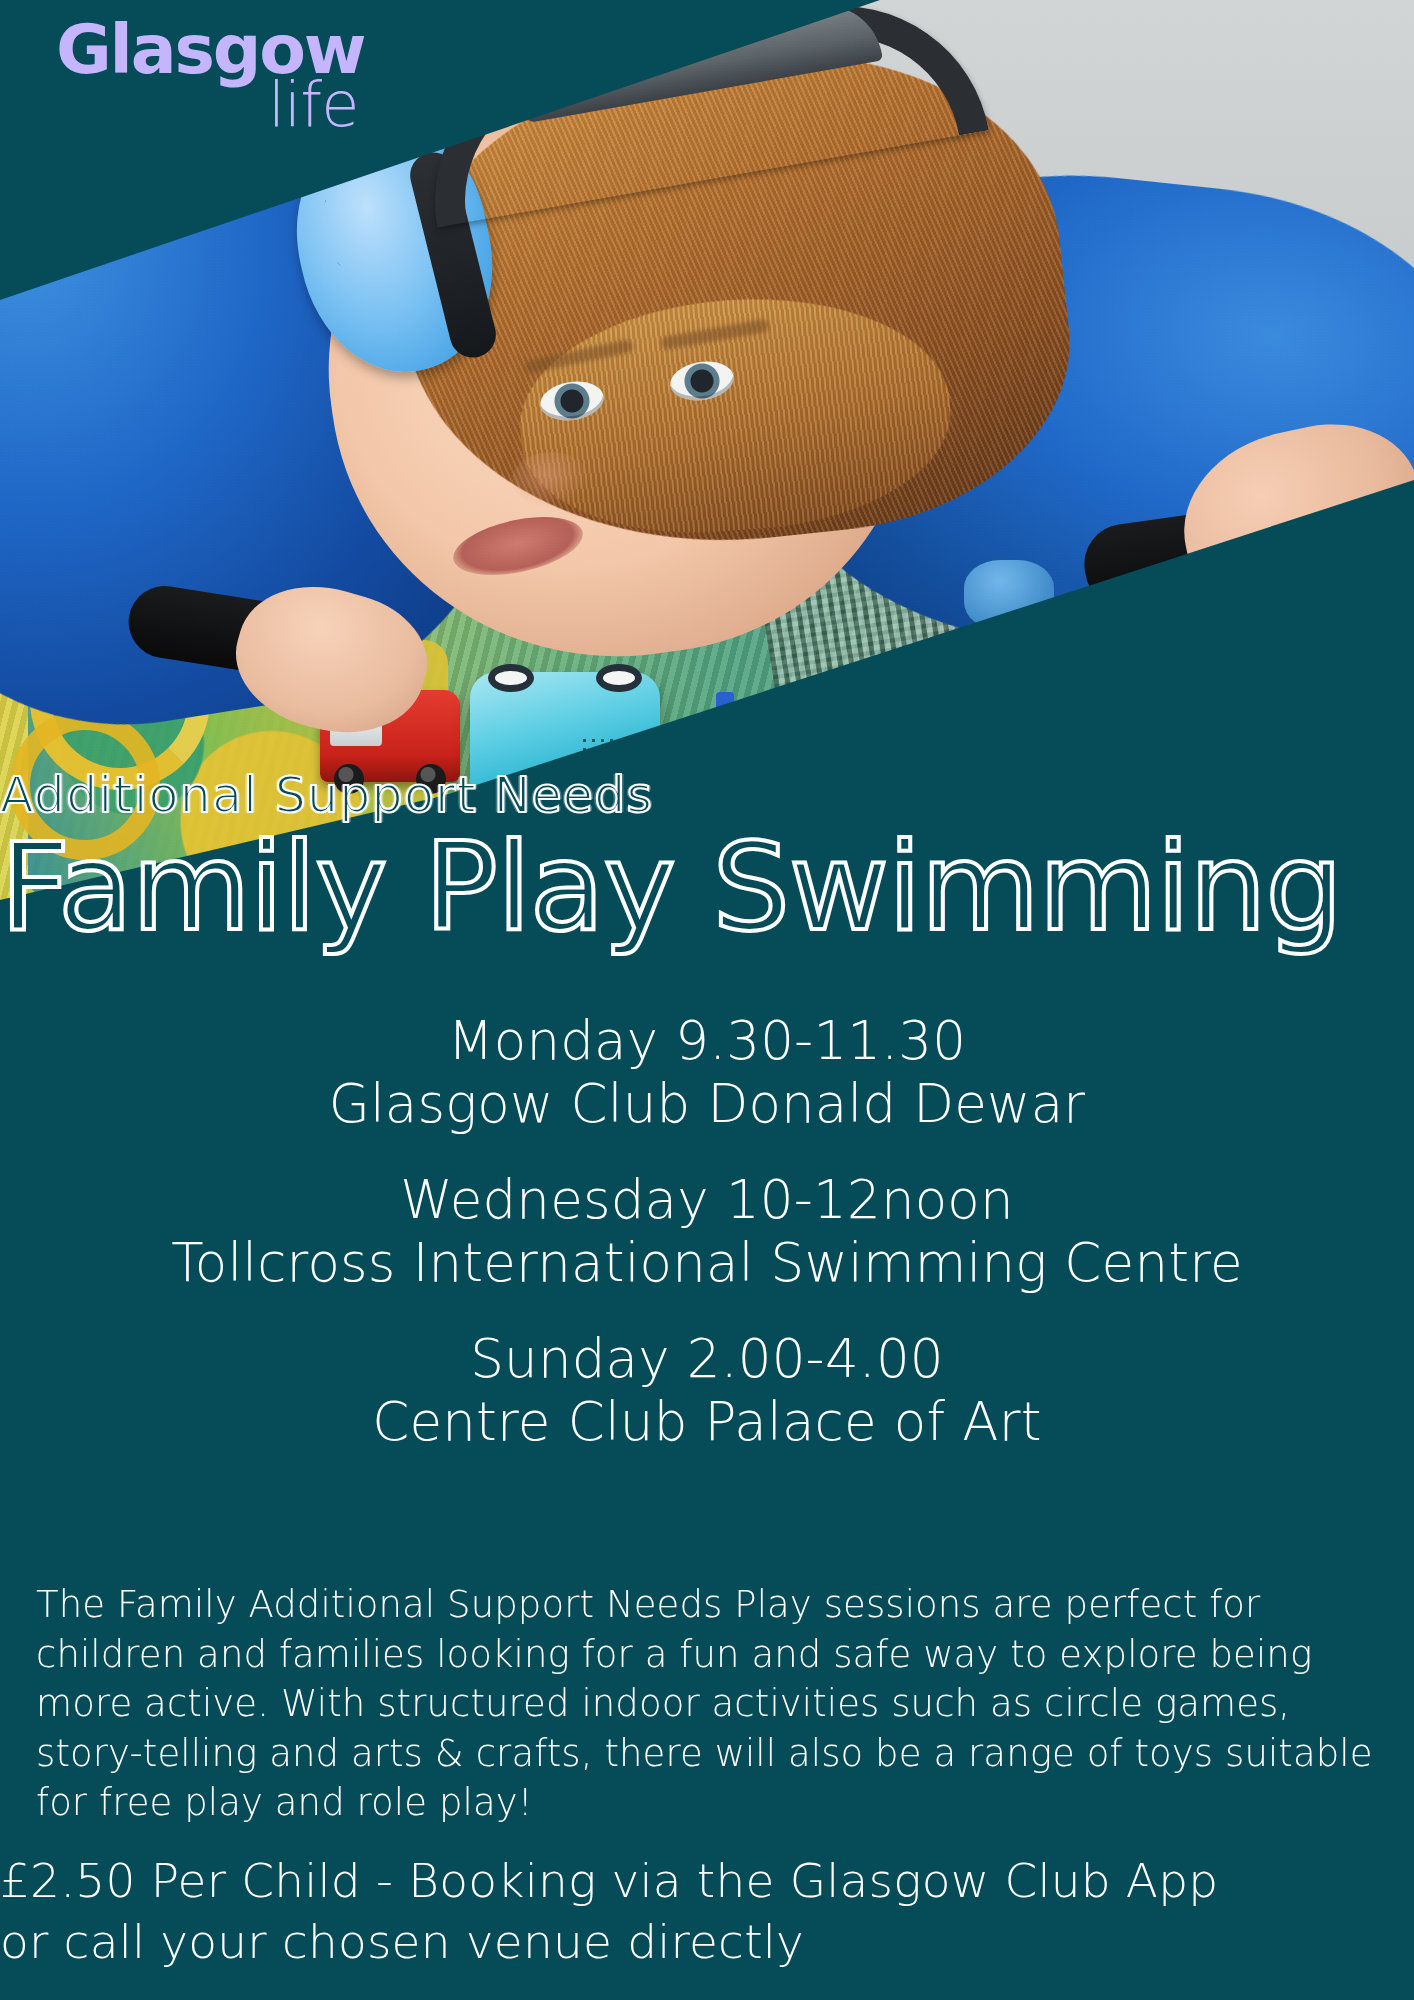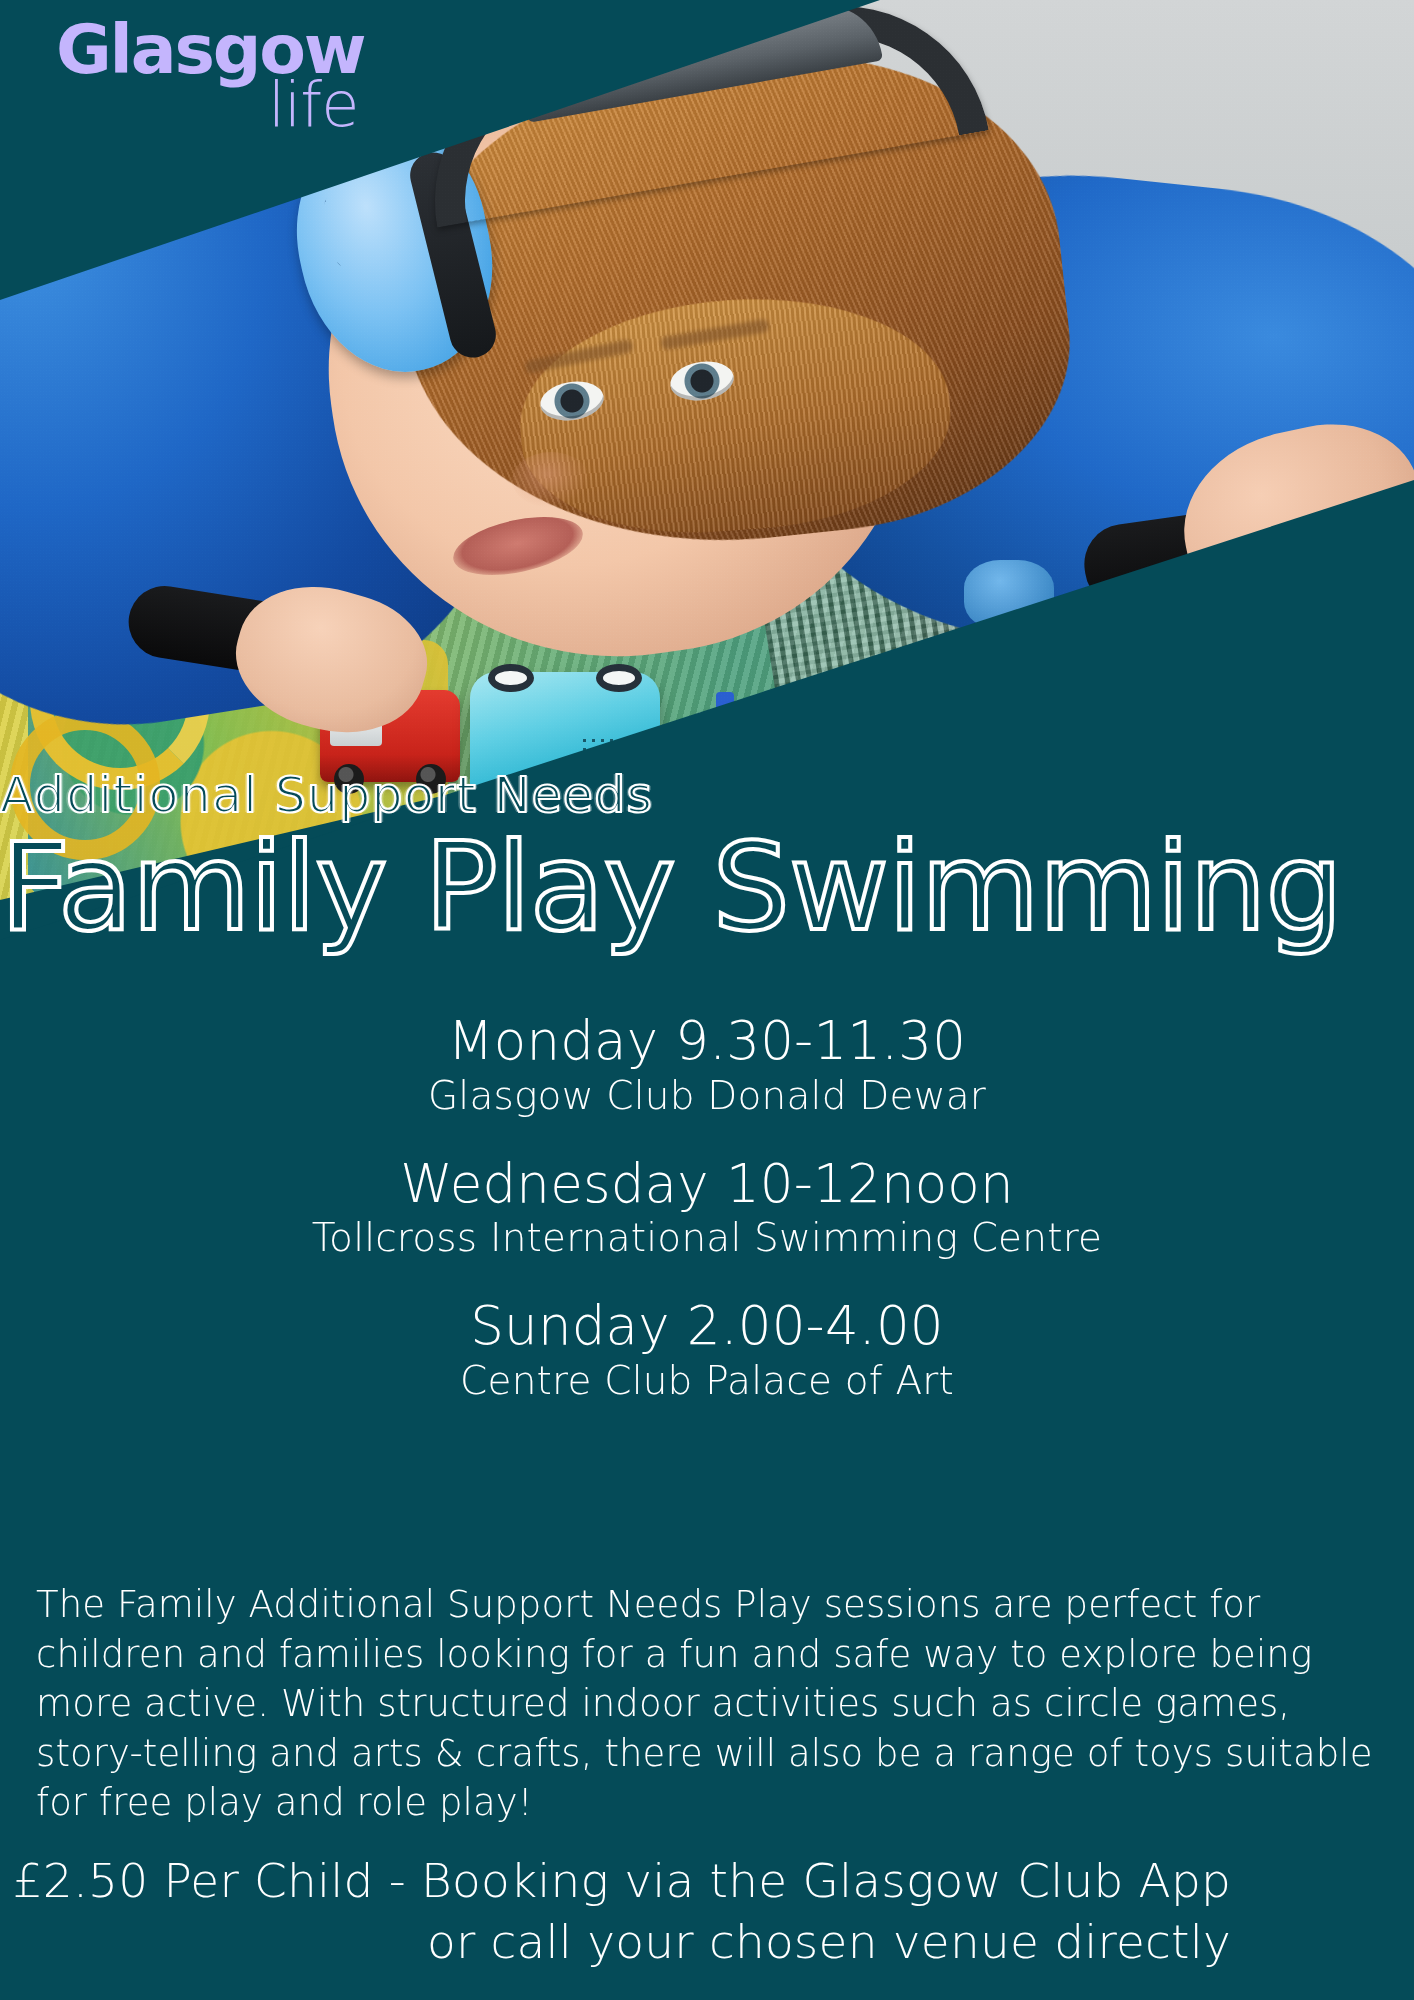--- a/index.html
+++ b/index.html
@@ -391,21 +391,21 @@
     font-weight:300;
   }
   .session{ margin-bottom:34px; }
   .session:last-child{ margin-bottom:0; }
   .session-time{
     font-size:53px;
     line-height:1.18;
     letter-spacing:.2px;
   }
   .session-venue{
-    font-size:39px;
+    font-size:53px;
     line-height:1.18;
     letter-spacing:.2px;
   }
 
   
   .body-copy{
     position:absolute;
     top:1580px; left:36px;
     width:1342px;
     z-index:6;
@@ -417,21 +417,21 @@
     line-height:1.34;
     letter-spacing:.1px;
   }
 
   
   .footer{
     position:absolute;
     top:1850px; left:0; width:1231px;
     z-index:6;
     color:#ffffff;
-    text-align:right;
+    text-align:left;
     font-family:"DejaVu Sans", sans-serif;
     font-weight:300;
     font-size:47px;
     line-height:1.3;
     letter-spacing:.2px;
   }
 </style>
 </head>
 <body>
 

